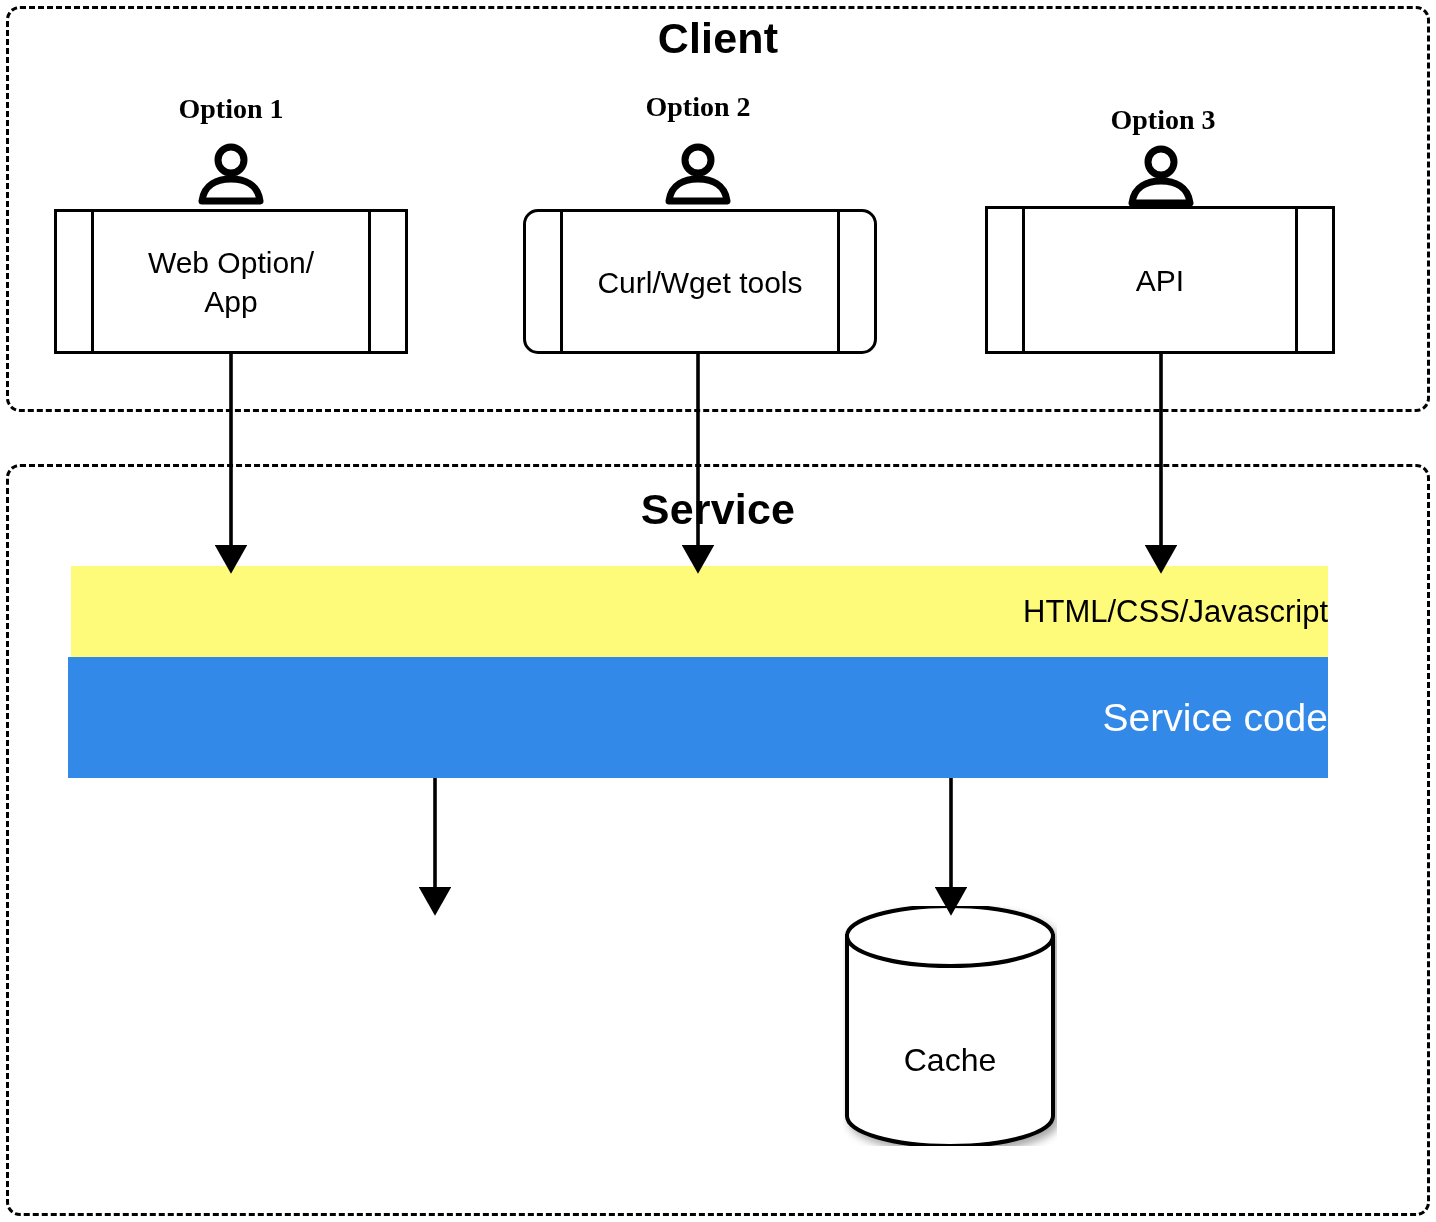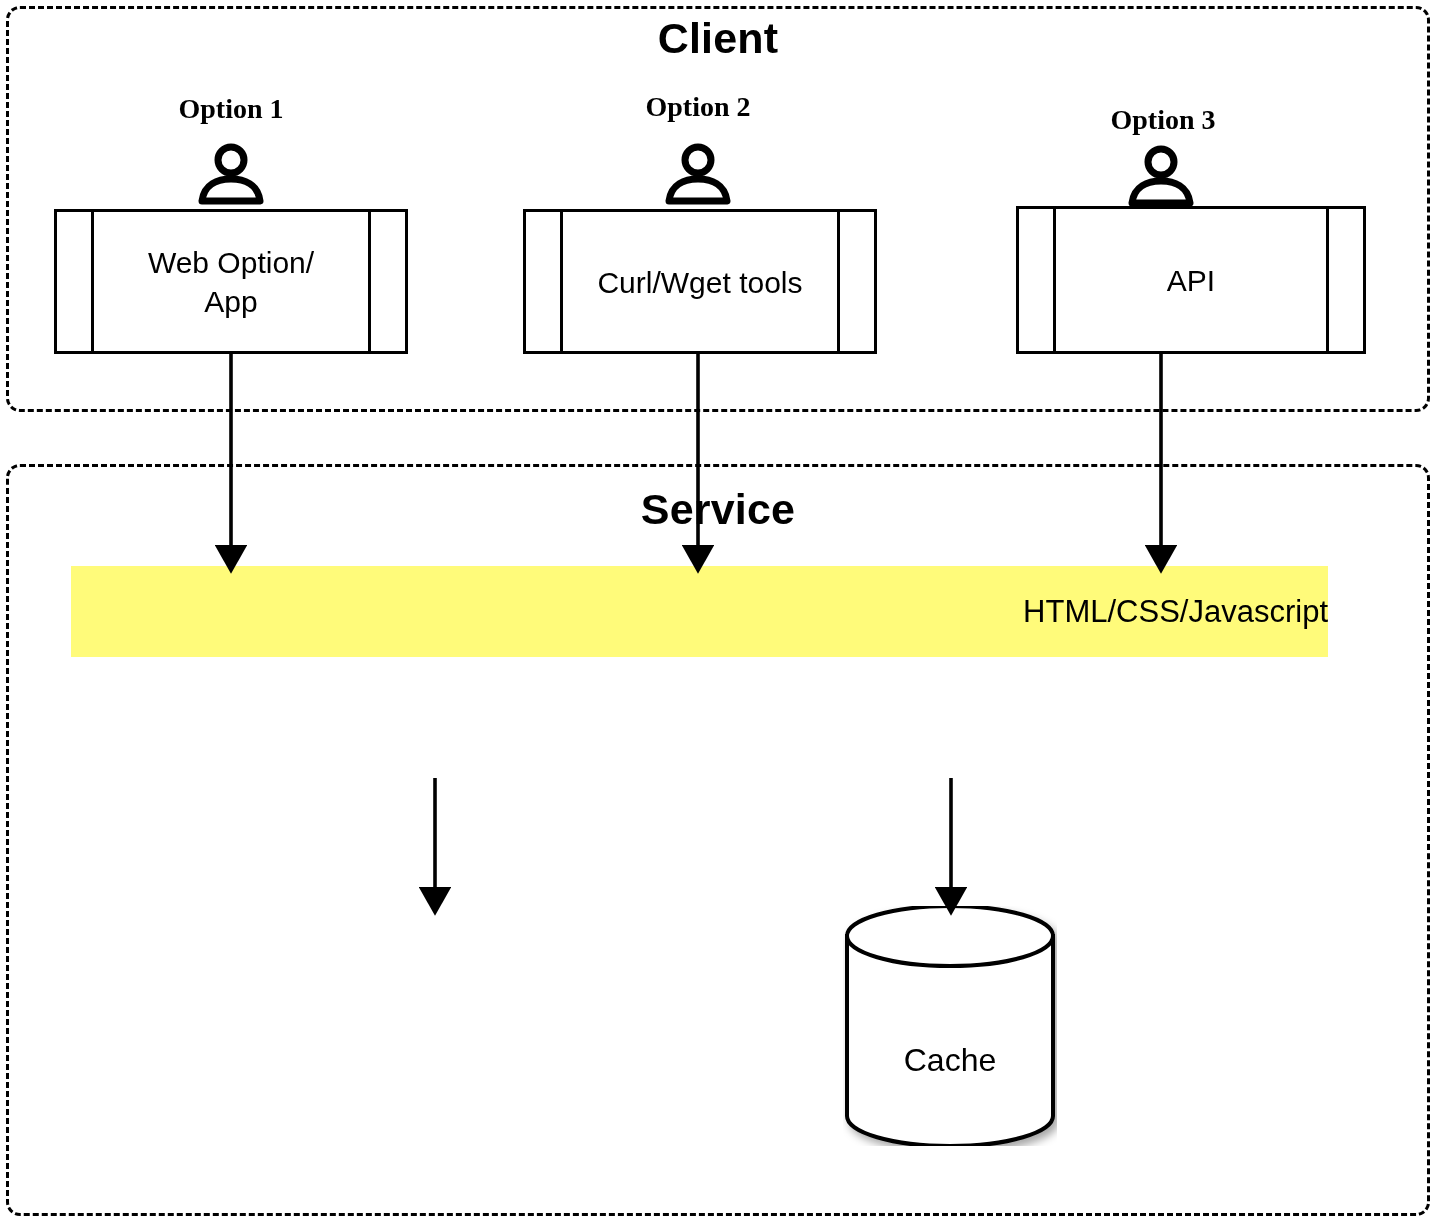--- a/index.html
+++ b/index.html
@@ -159,44 +159,47 @@
     </div>
   </div>
 
   <div class="option-label" style="left:698px; top:91px;">Option 2</div>
   <div class="actor" style="left:698px; top:143px;">
     <svg viewBox="0 0 70 62" width="70" height="62">
       <circle cx="35" cy="17" r="13" fill="none" stroke="#000" stroke-width="7"></circle>
       <path d="M6 58 C8 41, 22 36, 35 36 C48 36, 62 41, 64 58 Z" fill="none" stroke="#000" stroke-width="7" stroke-linejoin="round"></path>
     </svg>
   </div>
-  <div class="node-box" id="node-curl" style="left:523px; top:209px; width:354px; height:145px;">
+  <div class="node-box" id="node-curl" style="left:523px; top:209px; width:354px; height:145px;border-radius:15px;">
     <div class="divider left"></div>
     <div class="divider right"></div>
     <div class="node-label">Curl/Wget tools</div>
   </div>
 
   <div class="option-label" style="left:1163px; top:104px;">Option 3</div>
   <div class="actor" style="left:1161px; top:145px;">
     <svg viewBox="0 0 70 62" width="70" height="62">
       <circle cx="35" cy="17" r="13" fill="none" stroke="#000" stroke-width="7"></circle>
       <path d="M6 58 C8 41, 22 36, 35 36 C48 36, 62 41, 64 58 Z" fill="none" stroke="#000" stroke-width="7" stroke-linejoin="round"></path>
     </svg>
   </div>
-  <div class="node-box" id="node-api" style="left:985px; top:206px; width:350px; height:148px;margin-left:31px;">
+  <div class="node-box" id="node-api" style="left:985px; top:206px; width:350px; height:148px;">
     <div class="divider left"></div>
     <div class="divider right"></div>
     <div class="node-label">API</div>
   </div>
 
   <div class="group-box" id="service-group"></div>
   <div class="group-title" id="service-title" style="top:485px;">Service</div>
 
   <div class="band" id="band-html" style="background: rgb(255, 251, 122); color: rgb(0, 0, 0);">
     <span>HTML/CSS/Javascript</span>
+  </div>
+  <div class="band" id="band-code" style="background: rgb(51, 137, 232); color: rgb(255, 255, 255);">
+    <span>Service code</span>
   </div>
 
 
   <div class="cylinder" id="cyl-cache">
     <svg viewBox="0 0 214 240" width="214" height="240">
       <defs>
         <filter id="shadowCa" x="-30%" y="-30%" width="180%" height="180%">
           <feDropShadow dx="4" dy="5" stdDeviation="4" flood-color="#000000" flood-opacity="0.35"></feDropShadow>
         </filter>
       </defs>

